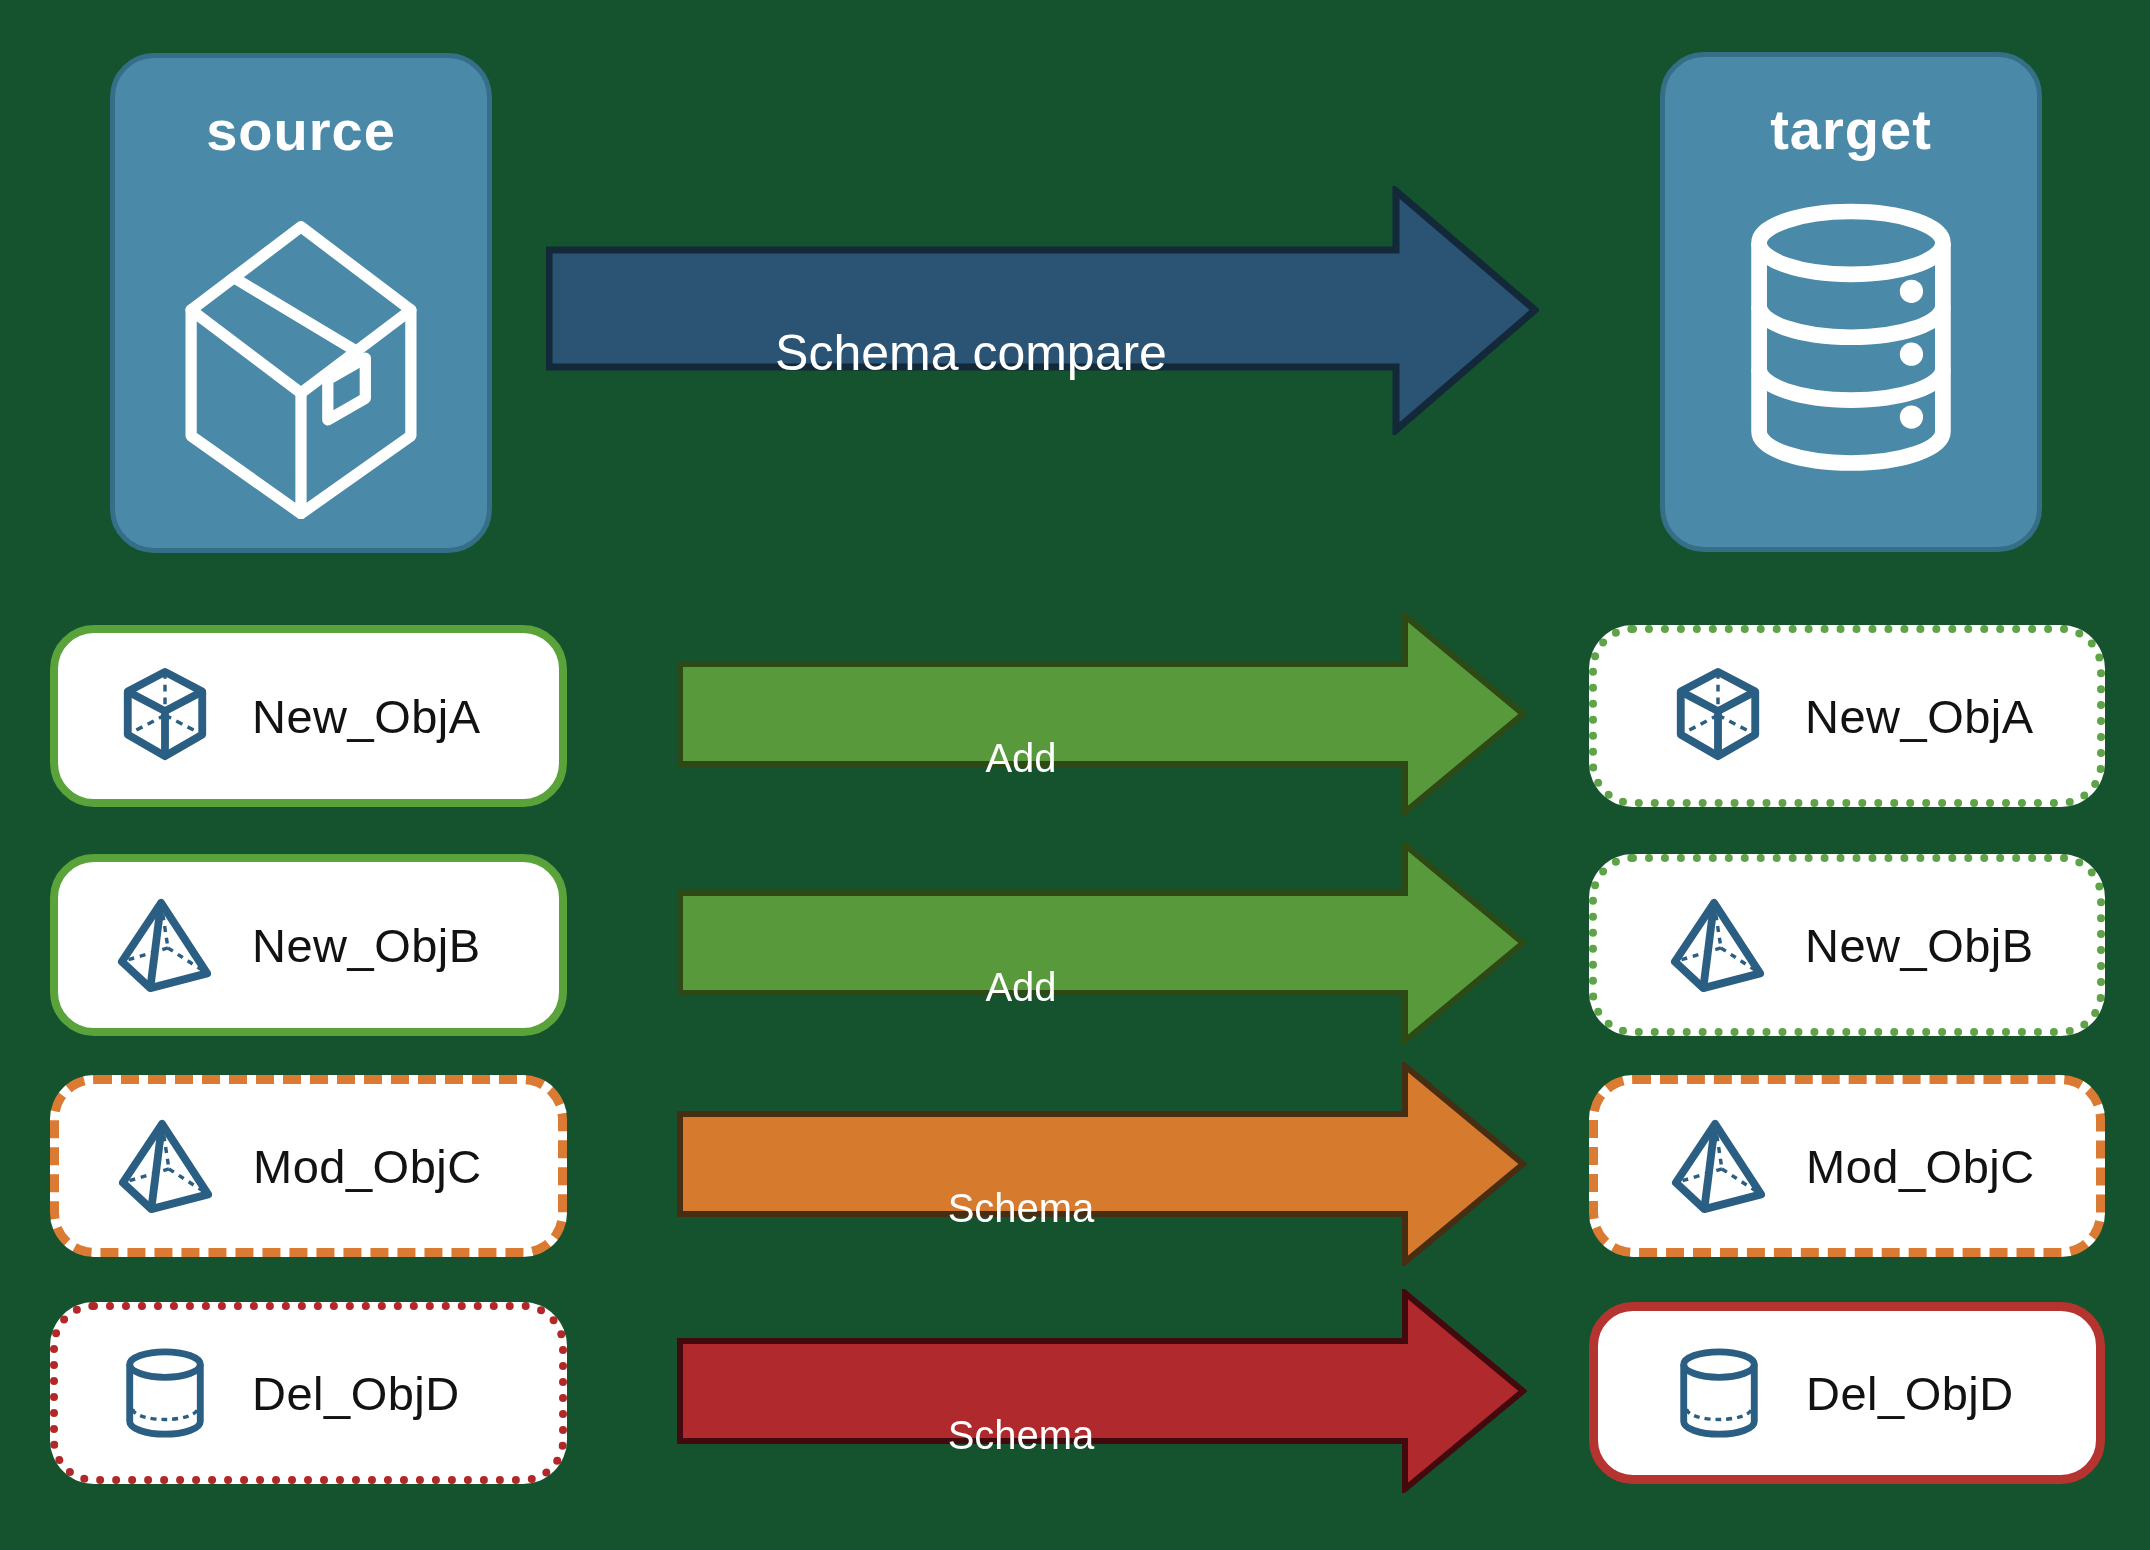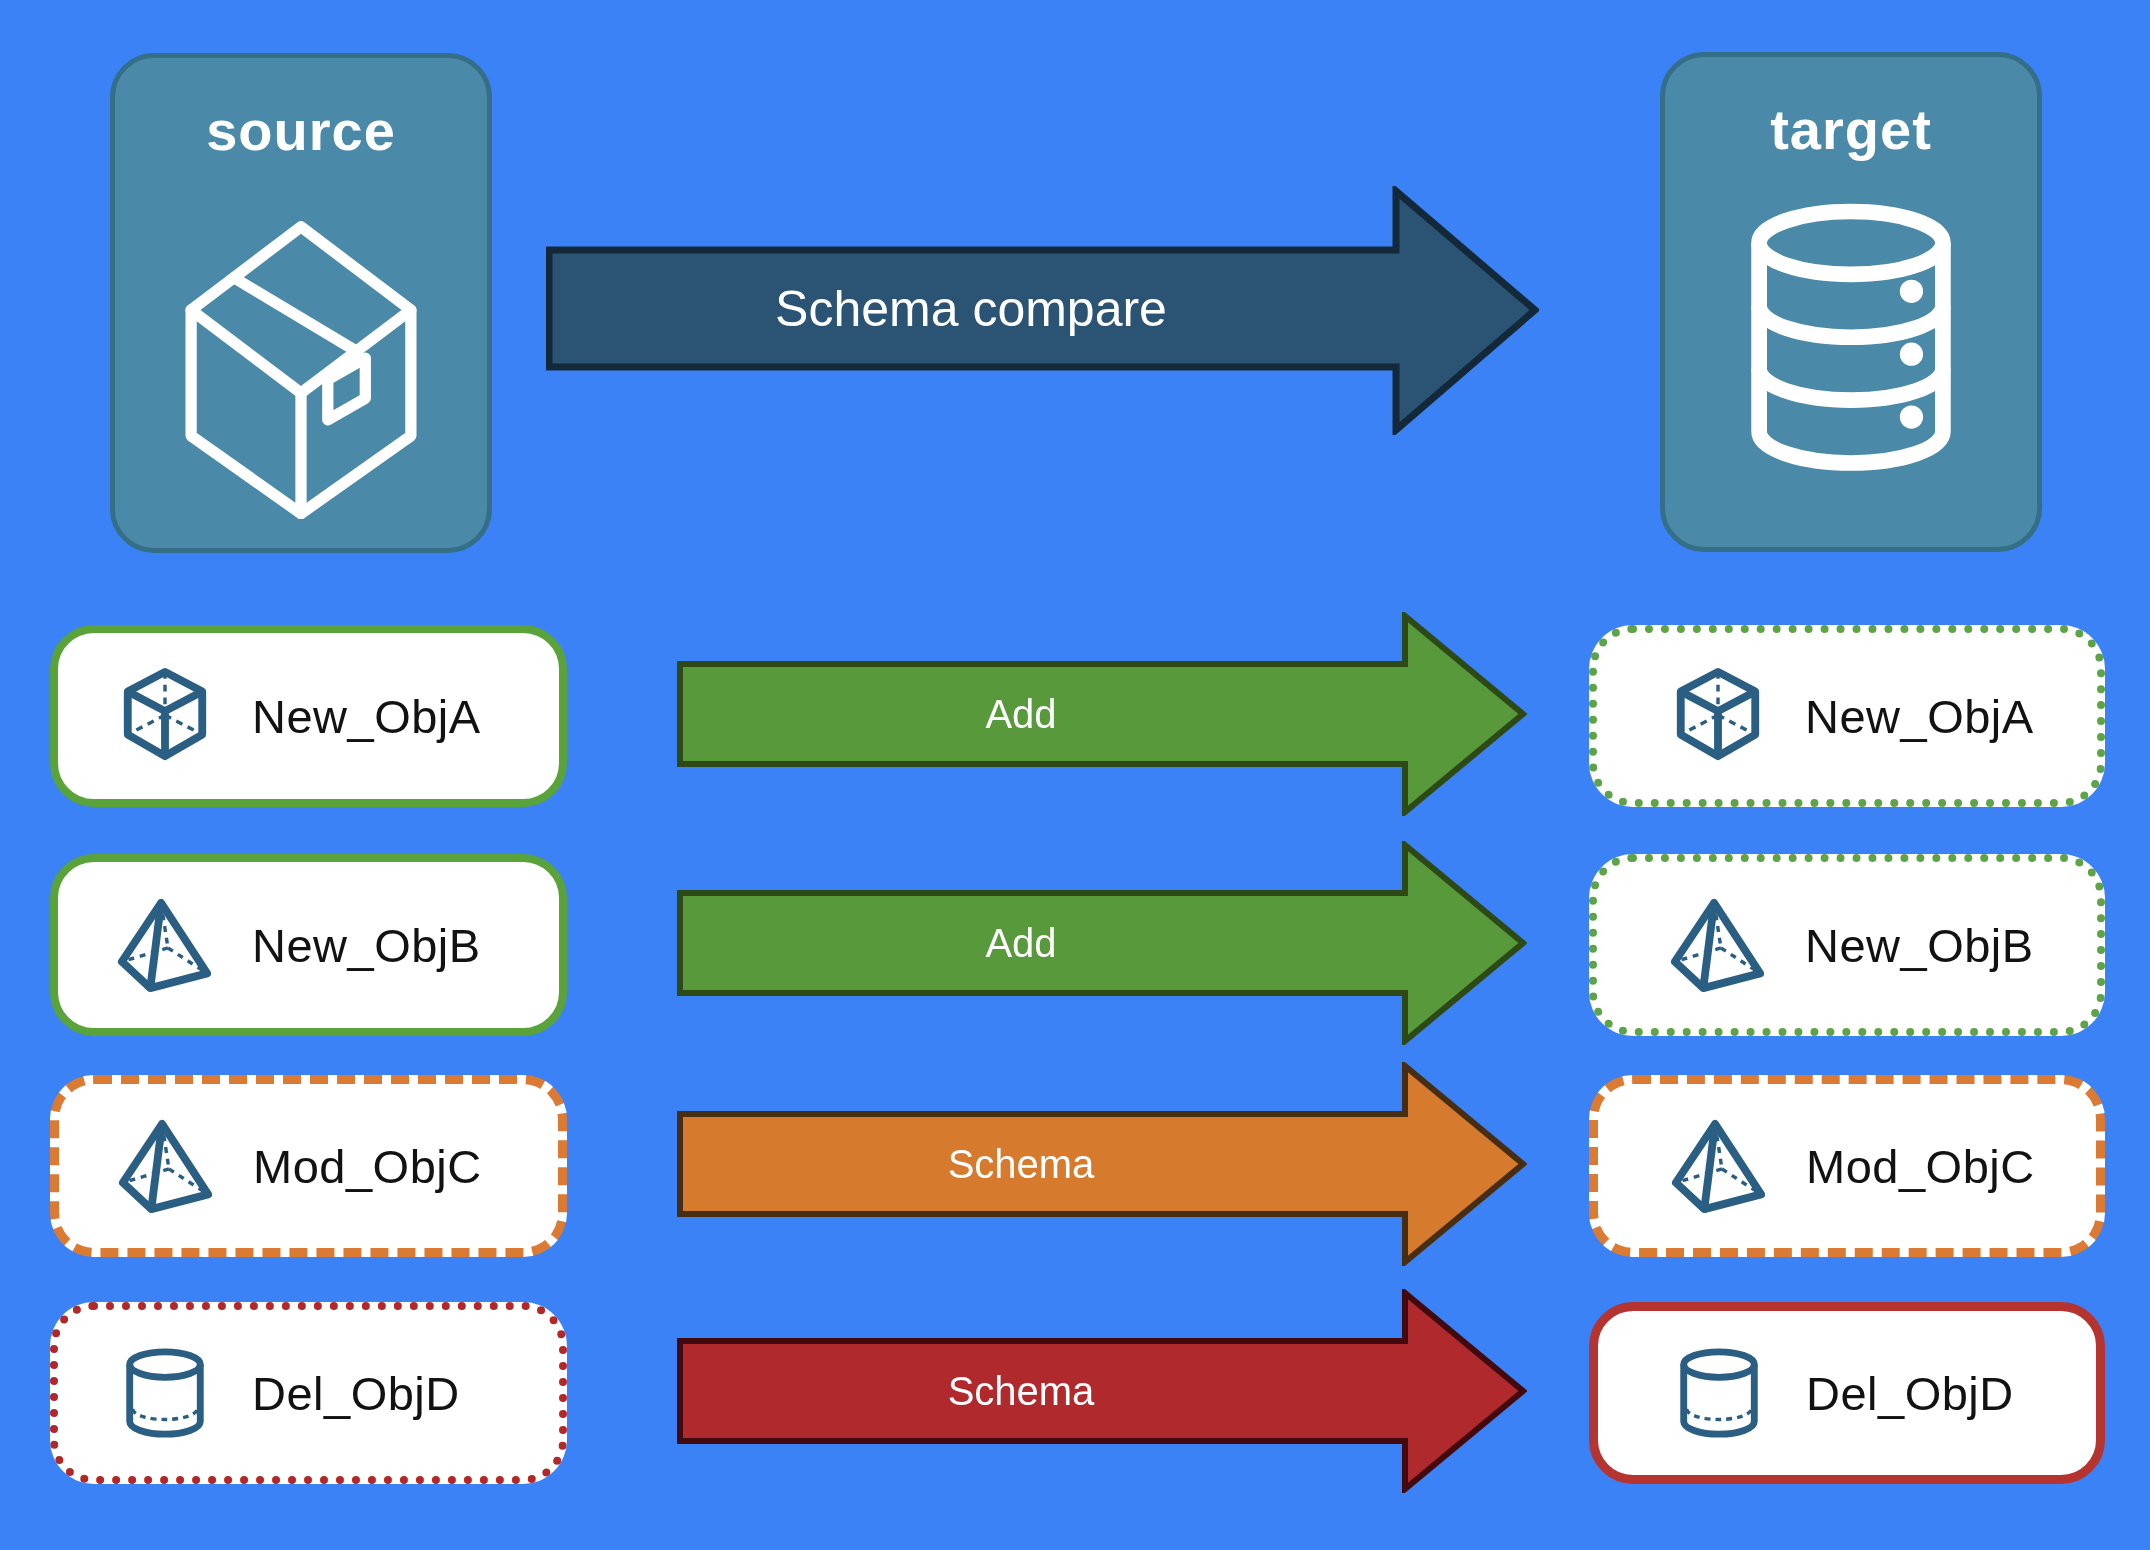--- a/index.html
+++ b/index.html
@@ -1,31 +1,31 @@
 <!DOCTYPE html>
 <html><head>
 <meta charset="utf-8">
 <style>
   html,body{margin:0;padding:0;background:#ffffff;}
-  .canvas{position:relative;width:2150px;height:1550px;background:#3b82f6;overflow:hidden;
+  .canvas{position:relative;width:2150px;height:1550px;background:#14532d;overflow:hidden;
           font-family:"Liberation Sans",sans-serif;}
 
   
   .panel{position:absolute;width:382px;height:500px;background:#4a8aa8;
          border:5px solid #356e87;border-radius:44px;box-sizing:border-box;text-align:center;}
   .panel-label{padding-top:40px;font-size:56px;font-weight:bold;color:#ffffff;letter-spacing:1px;}
   .panel-icon{position:absolute;left:50%;transform:translateX(-50%);color:#ffffff;}
   .pkg-icon{top:150px;width:268px;height:311px;}
   .db-icon{top:140px;width:242px;height:295px;}
 
   
   .compare-arrow{position:absolute;left:546px;top:186px;width:993px;height:249px;
                  fill:#2b5373;stroke:#132939;}
   .arrow-label{position:absolute;color:#ffffff;display:flex;align-items:center;justify-content:center;
-               height:60px;}
+               height:60px;margin-top:44px;}
   .compare-label{left:546px;top:279px;width:850px;font-size:50px;}
 
   
   .card{position:absolute;height:182px;background:#ffffff;border-radius:44px;box-sizing:border-box;
         display:flex;align-items:center;}
   .card.left{left:50px;width:517px;padding-left:58px;gap:38px;}
   .card.right{left:1589px;width:516px;padding-left:72px;gap:38px;}
   .solid-green {border:8px solid  #5aa33b;}
   .dotted-green{border:8px dotted #5fa348;}
   .dashed-orange{border:9px dashed #da7a33;}

